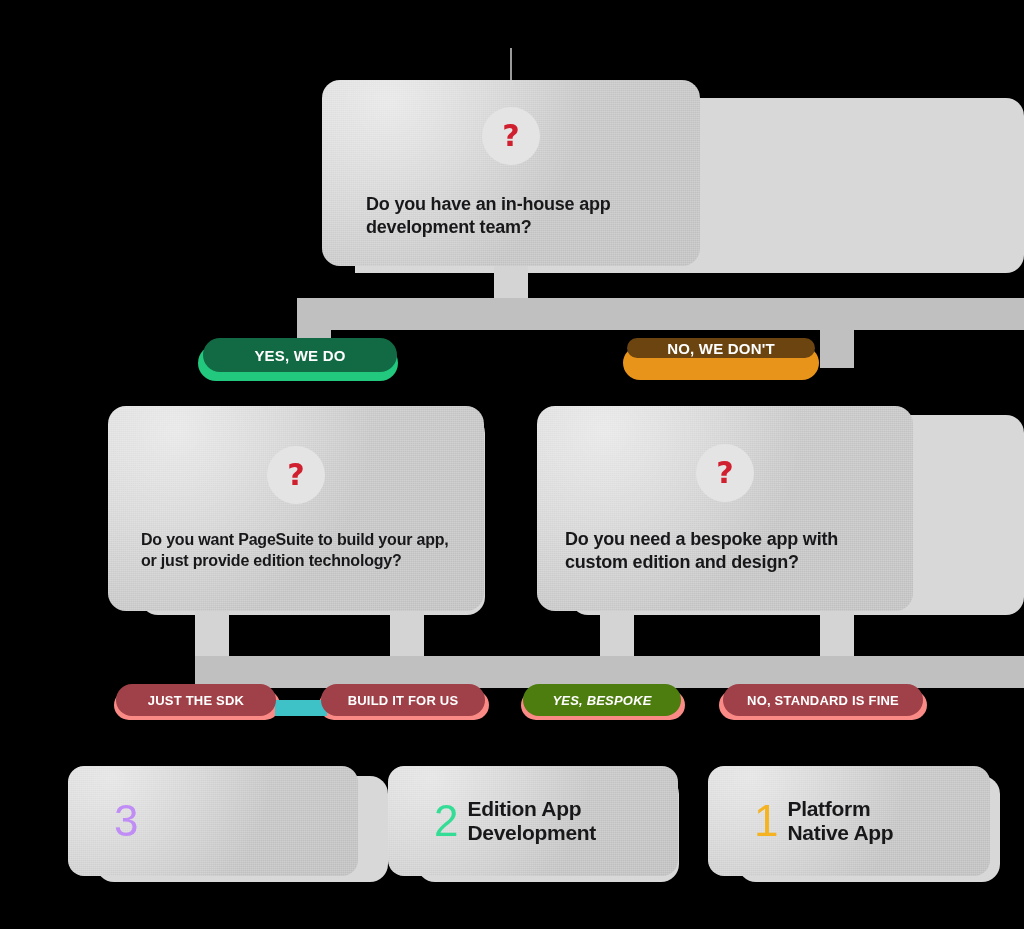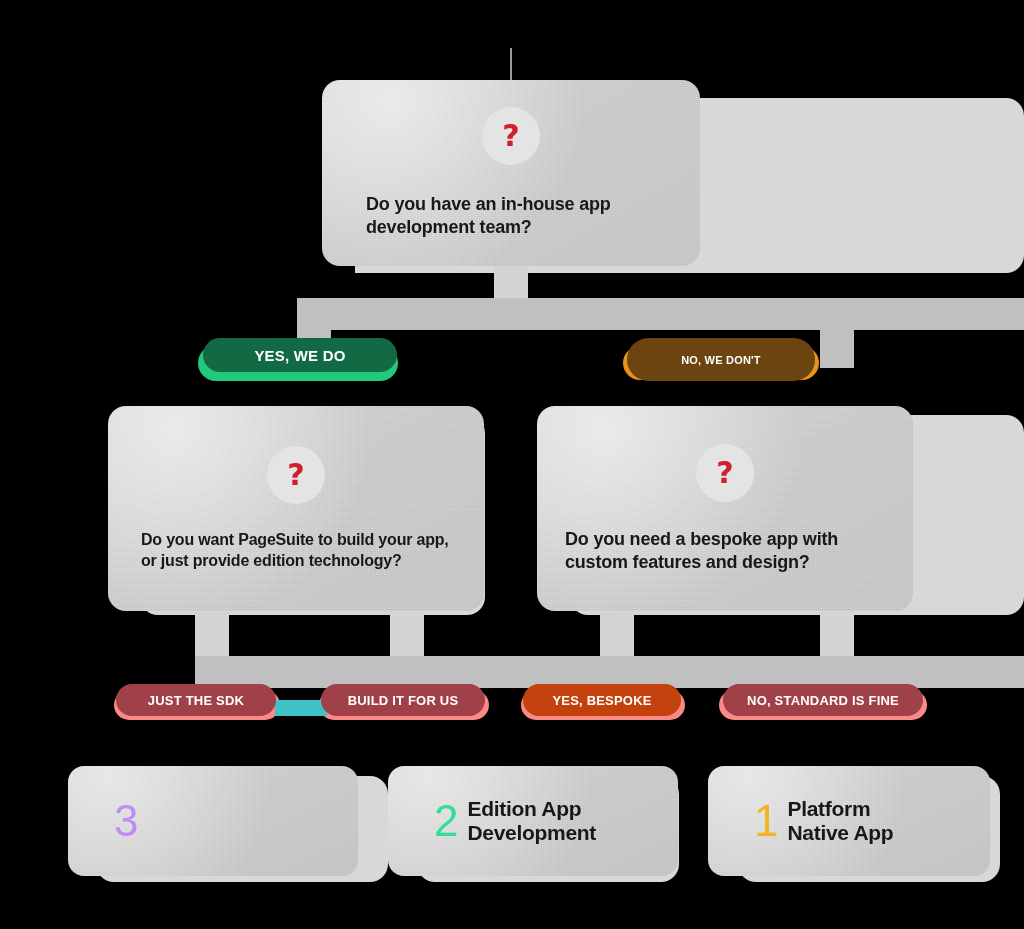--- a/index.html
+++ b/index.html
@@ -197,37 +197,37 @@
 
   <div class="pill-wrap" style="left:203px; top:338px; width:200px; height:36px;">
     <div class="pill-shadow" style="left:-5px; top:7px; width:200px; height:36px; background:#22c87e;"></div>
     <div class="pill" style="width:194px; height:34px; background:#116a44; font-size:15px;">
       <span>YES, WE DO</span>
     </div>
   </div>
 
   <div class="pill-wrap" style="left:627px; top:338px; width:196px; height:36px;">
     <div class="pill-shadow" style="left:-4px; top:8px; width:196px; height:34px; background:#e8941a;"></div>
-    <div class="pill" style="width:188px; height:43px; background:#6b4410; font-size:11px;">
+    <div class="pill" style="width:188px; height:20px; background:#6b4410; font-size:15px;">
       <span>NO, WE DON'T</span>
     </div>
   </div>
 
   <div class="card" style="left:108px; top:406px; width:376px; height:205px;">
     <div class="qmark">
       <span>?</span>
     </div>
     <div class="qtext" style="font-size:16px; width:310px; margin-top:26px;">Do you want PageSuite to build your app, or just provide edition technology?</div>
   </div>
 
   <div class="card" style="left:537px; top:406px; width:376px; height:205px;">
     <div class="qmark">
       <span>?</span>
     </div>
-    <div class="qtext" style="font-size:18px; width:320px; margin-top:26px;">Do you need a bespoke app with custom features and design?</div>
+    <div class="qtext" style="font-size:18px; width:320px; margin-top:26px;">Do you need a bespoke app with custom edition and design?</div>
   </div>
 
   <div class="teal-bit" style="left:275px; top:700px; width:52px; height:16px;"></div>
   <div class="teal-bit" style="left:650px; top:704px; width:16px; height:12px; clip-path:polygon(0 0,100% 40%,55% 100%);"></div>
 
   <div class="pill-wrap" style="left:116px; top:684px; width:166px; height:34px;">
     <div class="pill-shadow" style="left:-2px; top:6px; width:166px; height:30px; background:#fa8a85;"></div>
     <div class="pill" style="width:160px; height:32px; background:#a04048; font-size:13px;">
       <span>JUST THE SDK</span>
     </div>
@@ -235,21 +235,21 @@
 
   <div class="pill-wrap" style="left:321px; top:684px; width:170px; height:34px;">
     <div class="pill-shadow" style="left:-2px; top:6px; width:170px; height:30px; background:#fa8a85;"></div>
     <div class="pill" style="width:164px; height:32px; background:#a04048; font-size:13px;">
       <span>BUILD IT FOR US</span>
     </div>
   </div>
 
   <div class="pill-wrap" style="left:523px; top:684px; width:164px; height:34px;">
     <div class="pill-shadow" style="left:-2px; top:6px; width:164px; height:30px; background:#fa8a85;"></div>
-    <div class="pill" style="width:158px; height:32px; background:#c2410c; font-size:13px;">
+    <div class="pill" style="width:158px; height:32px; background:#4d7c0f; font-size:13px;font-style:italic;">
       <span>YES, BESPOKE</span>
     </div>
   </div>
 
   <div class="pill-wrap" style="left:723px; top:684px; width:208px; height:34px;">
     <div class="pill-shadow" style="left:-4px; top:6px; width:208px; height:30px; background:#fa8a85;"></div>
     <div class="pill" style="width:200px; height:32px; background:#a04048; font-size:13px;">
       <span>NO, STANDARD IS FINE</span>
     </div>
   </div>

